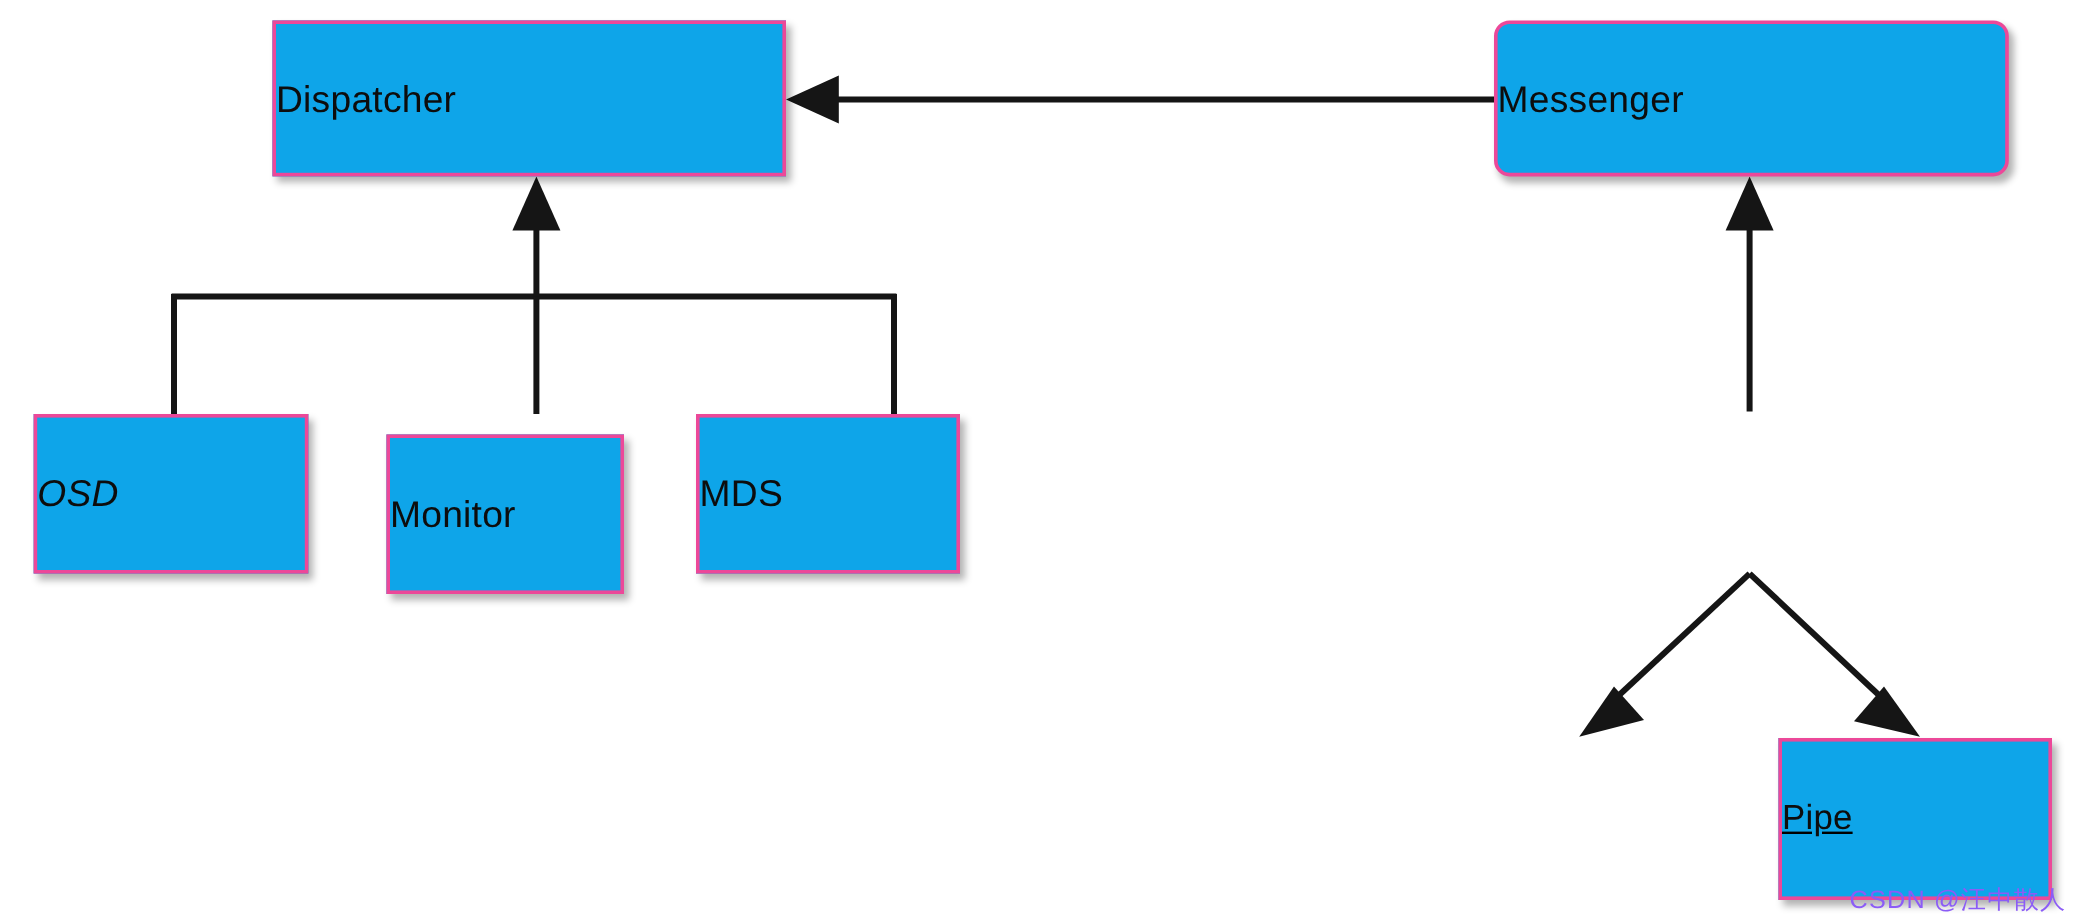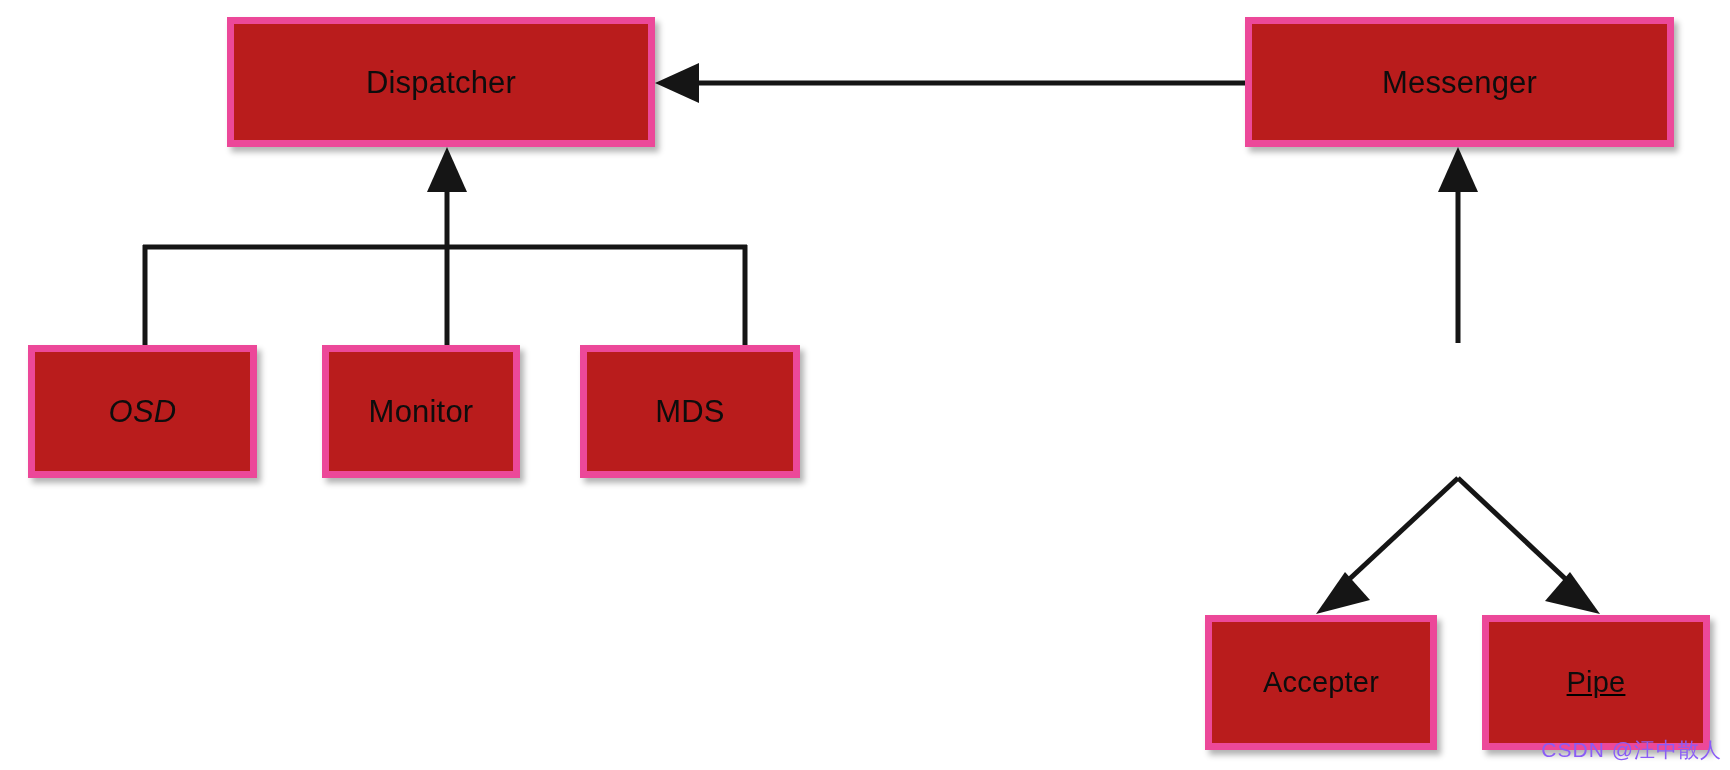--- a/index.html
+++ b/index.html
@@ -20,26 +20,26 @@
   #edge-layer {
     position: absolute;
     left: 0;
     top: 0;
     width: 1730px;
     height: 770px;
   }
   .node {
     position: absolute;
     box-sizing: border-box;
-    background: #b91c1c;
-    border: 7px solid #ec4899;
+    background: #0ea5e9;
+    border: 3px solid #ec4899;
     box-shadow: 4px 5px 6px rgba(0, 0, 0, 0.30);
     display: flex;
     align-items: center;
-    justify-content: center;
+    justify-content: flex-start;
     z-index: 2;
   }
   .node-label {
     font-family: "Liberation Sans", sans-serif;
     font-size: 31px;
     font-weight: 400;
     color: #0d0d0d;
     letter-spacing: 0.2px;
     line-height: 1;
     white-space: nowrap;
@@ -99,40 +99,37 @@
     <g>
       <line x1="1458" y1="478" x2="1573" y2="586" stroke="#151515" stroke-width="5"></line>
       <polygon points="1600,614 1545,601 1570,572" fill="#151515"></polygon>
     </g>
   </svg>
 
   <div class="node" style="left:227px; top:17px; width:428px; height:130px;">
     <span class="node-label">Dispatcher</span>
   </div>
 
-  <div class="node" style="left:1245px; top:17px; width:429px; height:130px;">
+  <div class="node" style="left:1245px; top:17px; width:429px; height:130px;border-radius:13px;">
     <span class="node-label">Messenger</span>
   </div>
 
   <div class="node" style="left:28px; top:345px; width:229px; height:133px;font-style:italic;">
     <span class="node-label">OSD</span>
   </div>
 
-  <div class="node" style="left:322px; top:345px; width:198px; height:133px;">
+  <div class="node" style="left:322px; top:362px; width:198px; height:133px;">
     <span class="node-label">Monitor</span>
   </div>
 
   <div class="node" style="left:580px; top:345px; width:220px; height:133px;">
     <span class="node-label">MDS</span>
   </div>
 
 
-  <div class="node" style="left:1205px; top:615px; width:232px; height:135px;">
-    <span class="node-label small">Accepter</span>
-  </div>
 
   <div class="node" style="left:1482px; top:615px; width:228px; height:135px;text-decoration:underline;">
     <span class="node-label small">Pipe</span>
   </div>
 
   <div id="watermark">CSDN @汪中散人</div>
 
 </div>
 
 </body></html>

